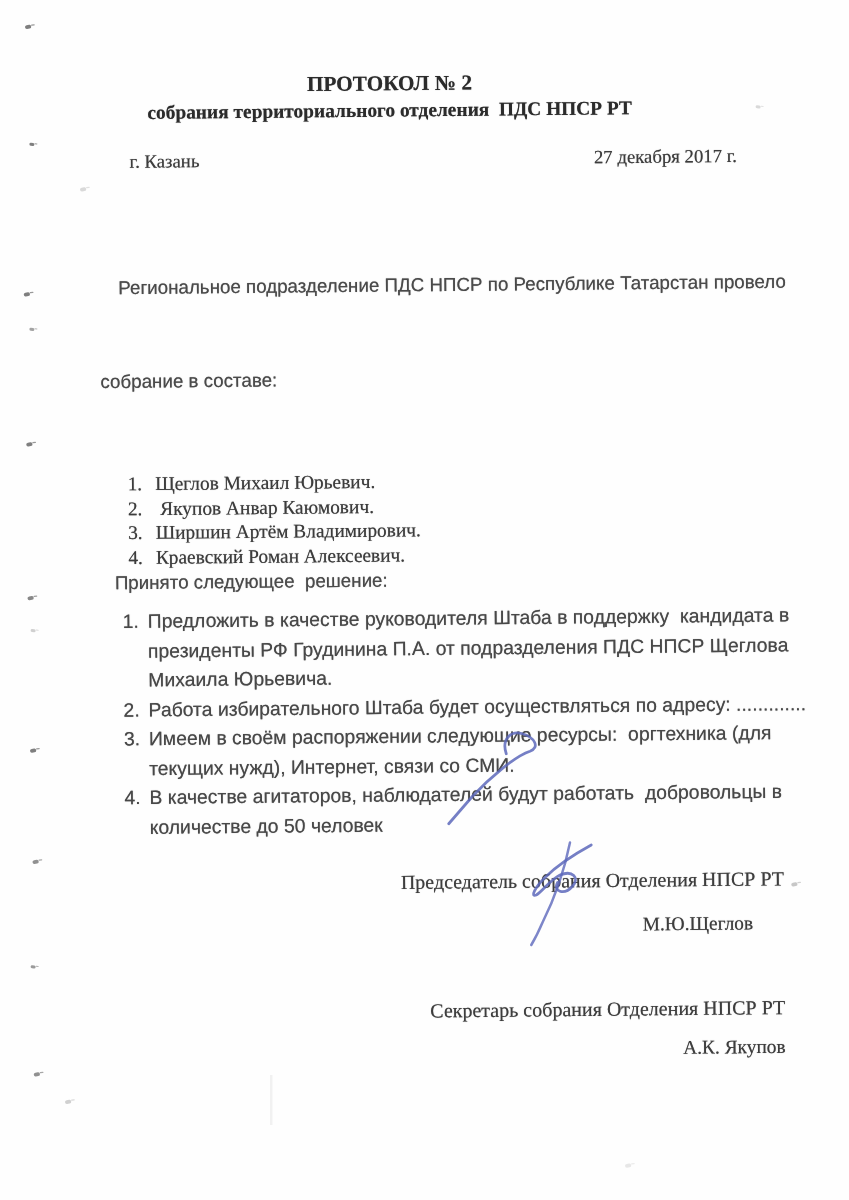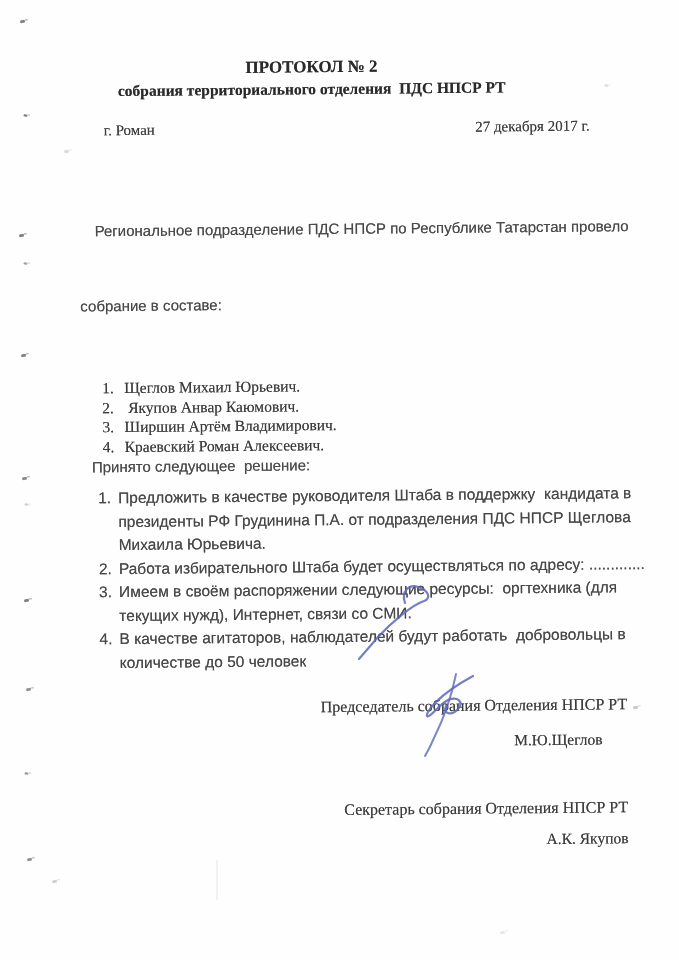--- a/index.html
+++ b/index.html
@@ -163,21 +163,21 @@
 
 <div class="page">
   <div class="content">
 
     <div class="title-block">
       <div class="doc-title serif">ПРОТОКОЛ № 2</div>
       <div class="doc-subtitle serif">собрания территориального отделения  ПДС НПСР РТ</div>
     </div>
 
     <div class="dateline serif">
-      <span class="city">г. Роман</span>
+      <span class="city">г. Казань</span>
       <span class="date">27 декабря 2017 г.</span>
     </div>
 
     <div class="intro">
       <div class="line1">Региональное подразделение ПДС НПСР по Республике Татарстан провело</div>
       <div class="line2">собрание в составе:</div>
     </div>
 
     <ol class="attendees serif">
       <li>Щеглов Михаил Юрьевич.</li>

